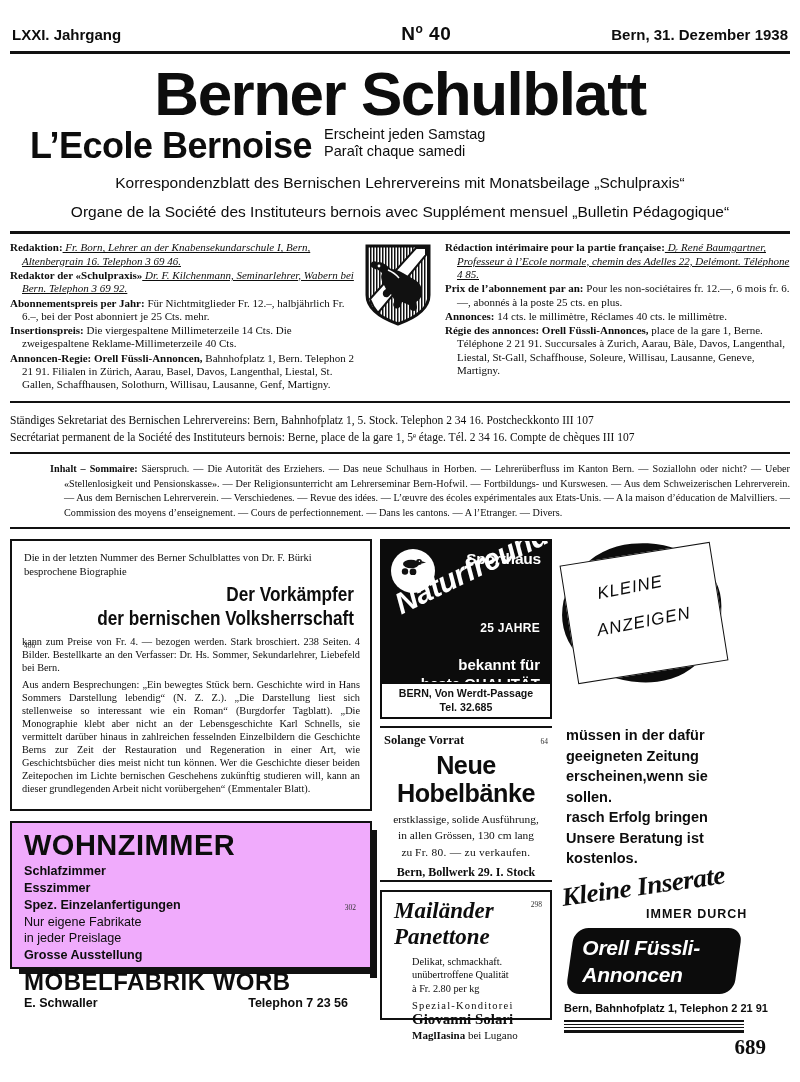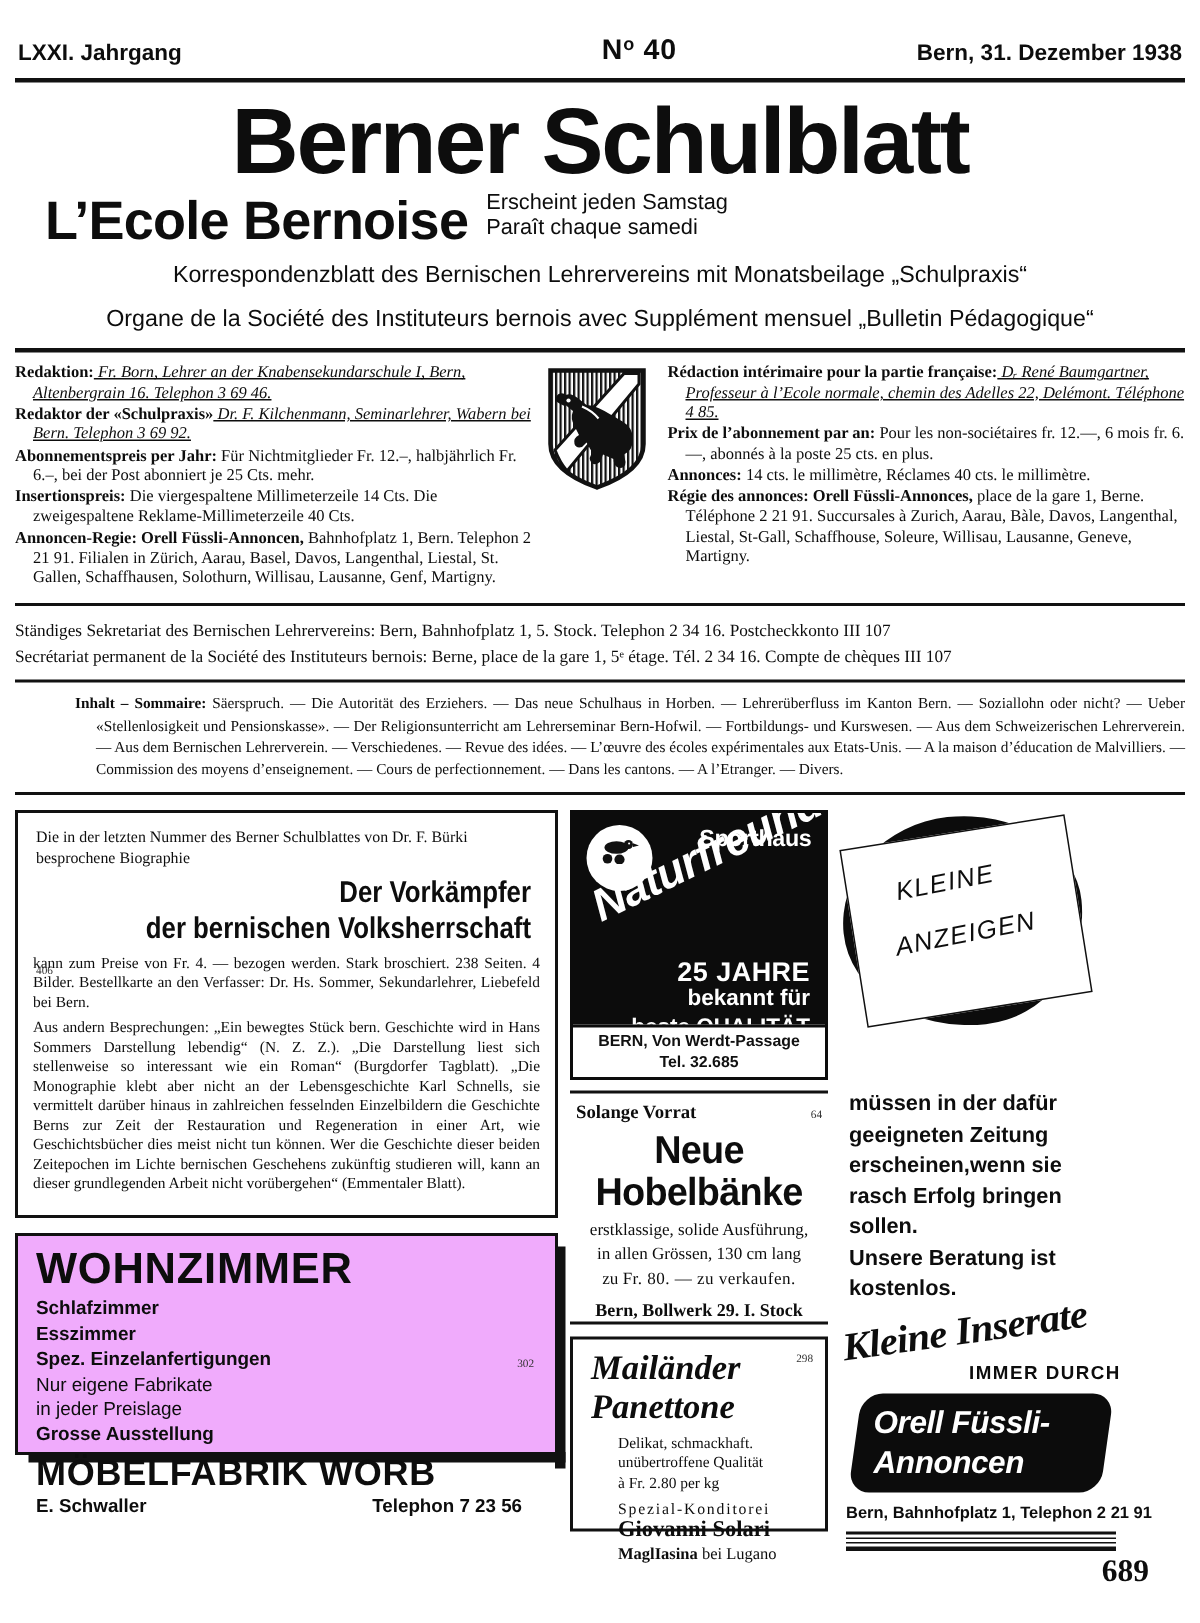--- a/index.html
+++ b/index.html
@@ -289,22 +289,22 @@
     text-align: left;
     font-size: 30px;
     font-weight: bold;
     font-style: italic;
     letter-spacing: -0.5px;
     transform: rotate(-26deg);
     transform-origin: left top;
     padding-left: 6px;
   }
   .natur-l1 {
-    position: absolute; right: 10px; top: 96px;
-    font-size: 18px; font-weight: bold; letter-spacing: 0.3px;
+    position: absolute; right: 10px; top: 80px;
+    font-size: 12px; font-weight: bold; letter-spacing: 0.3px;
   }
   .natur-l2 {
     position: absolute; right: 10px; top: 115px;
     font-size: 15px; font-weight: bold;
   }
   .natur-l3 {
     position: absolute; right: 10px; top: 134px;
     font-size: 15px; font-weight: bold;
   }
   .natur-foot {
@@ -688,22 +688,22 @@
         <div class="kleine-card">
           <span class="kl1">KLEINE</span>
           <span class="kl2">ANZEIGEN</span>
         </div>
       </div>
 
       <div class="kleine-body">
         <div>müssen in der dafür</div>
         <div>geeigneten Zeitung</div>
         <div>erscheinen,wenn sie</div>
+        <div>sollen.</div>
         <div>rasch Erfolg bringen</div>
-        <div>sollen.</div>
         <div>Unsere Beratung ist</div>
         <div>kostenlos.</div>
       </div>
 
       <div>
         <span class="kleine-script">Kleine Inserate</span>
       </div>
       <div class="kleine-immer">IMMER DURCH</div>
 
       <div class="of-badge">

